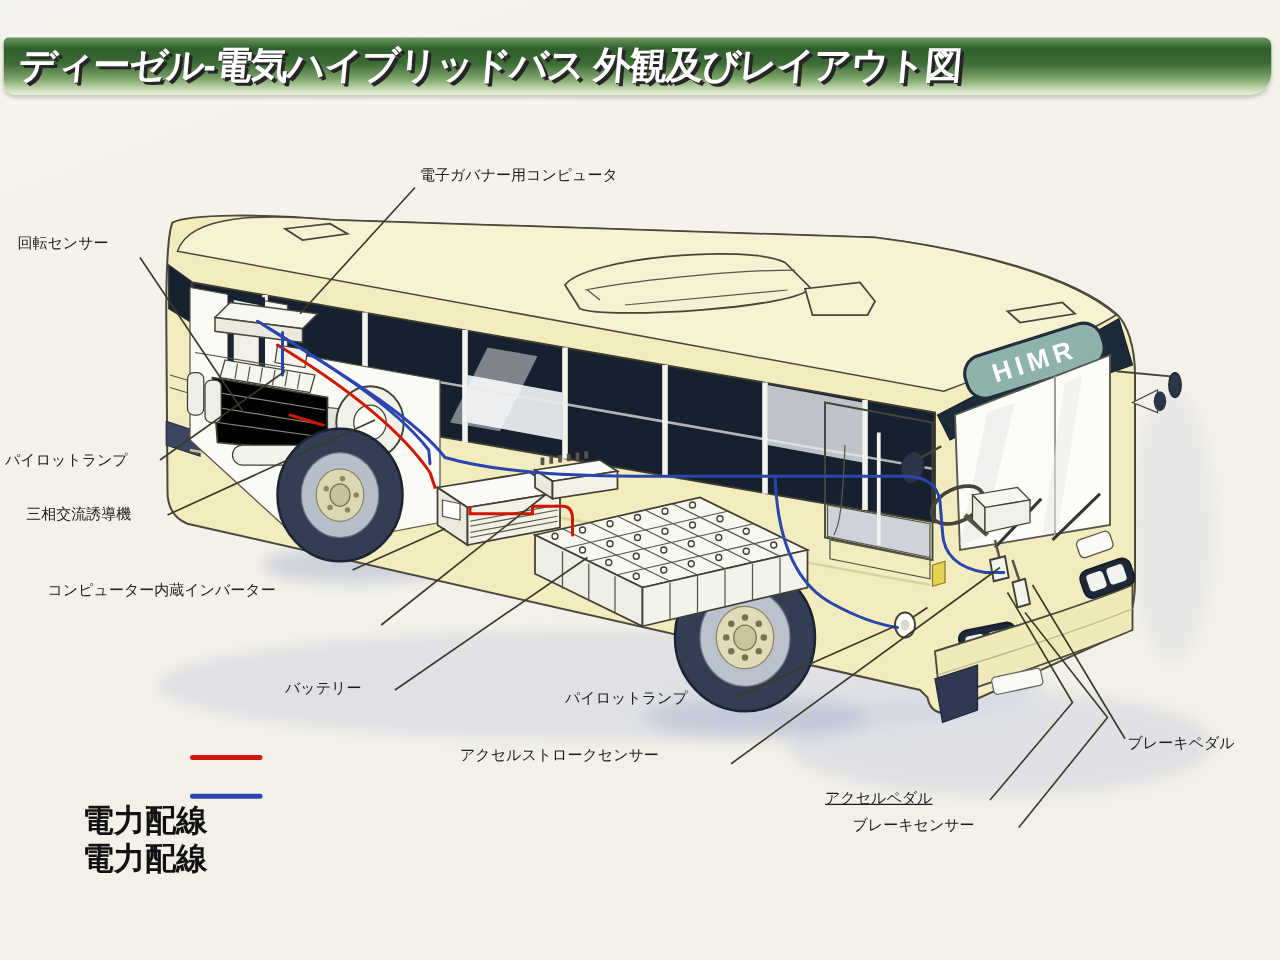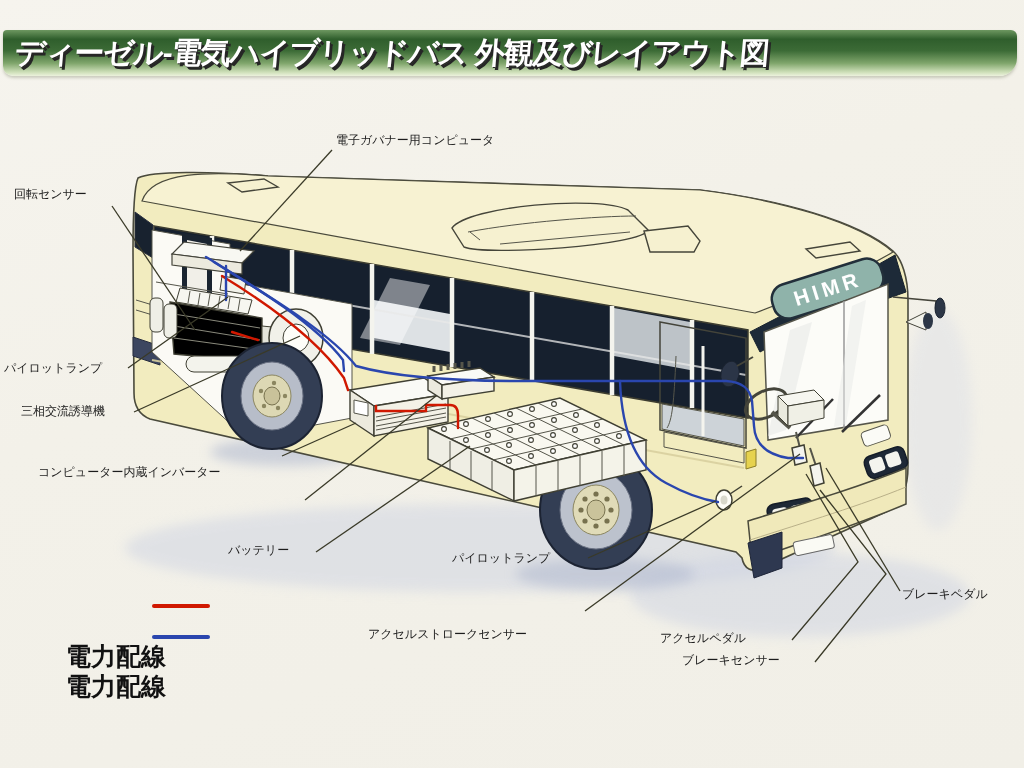--- a/index.html
+++ b/index.html
@@ -290,23 +290,23 @@
     </g>
   </svg>
 
   <div class="lbl" style="left:336px;top:132px;">電子ガバナー用コンピュータ</div>
   <div class="lbl" style="left:14px;top:186px;">回転センサー</div>
   <div class="lbl" style="left:4px;top:360px;">パイロットランプ</div>
   <div class="lbl" style="left:21px;top:403px;">三相交流誘導機</div>
   <div class="lbl" style="left:38px;top:464px;">コンピューター内蔵インバーター</div>
   <div class="lbl" style="left:228px;top:542px;">バッテリー</div>
   <div class="lbl" style="left:452px;top:550px;">パイロットランプ</div>
-  <div class="lbl" style="left:368px;top:626px;">アクセルストロークセンサー</div>
+  <div class="lbl" style="left:368px;top:596px;">アクセルストロークセンサー</div>
   <div class="lbl" style="left:902px;top:586px;">ブレーキペダル</div>
-  <div class="lbl" style="left:660px;top:630px;">アクセルペダル</div>
+  <div class="lbl" style="left:660px;top:630px;text-decoration:underline;">アクセルペダル</div>
   <div class="lbl" style="left:682px;top:652px;">ブレーキセンサー</div>
 
   <div>
     <div class="legend-lbl" style="left:66px;top:592px;">電力配線</div>
     <div class="swatch" style="left: 152px; top: 604px; background: rgb(208, 24, 0);"></div>
     <div class="legend-lbl" style="left:66px;top:622px;">電力配線</div>
     <div class="swatch" style="left: 152px; top: 635px; background: rgb(42, 70, 174);"></div>
   </div>
 
 </div>

